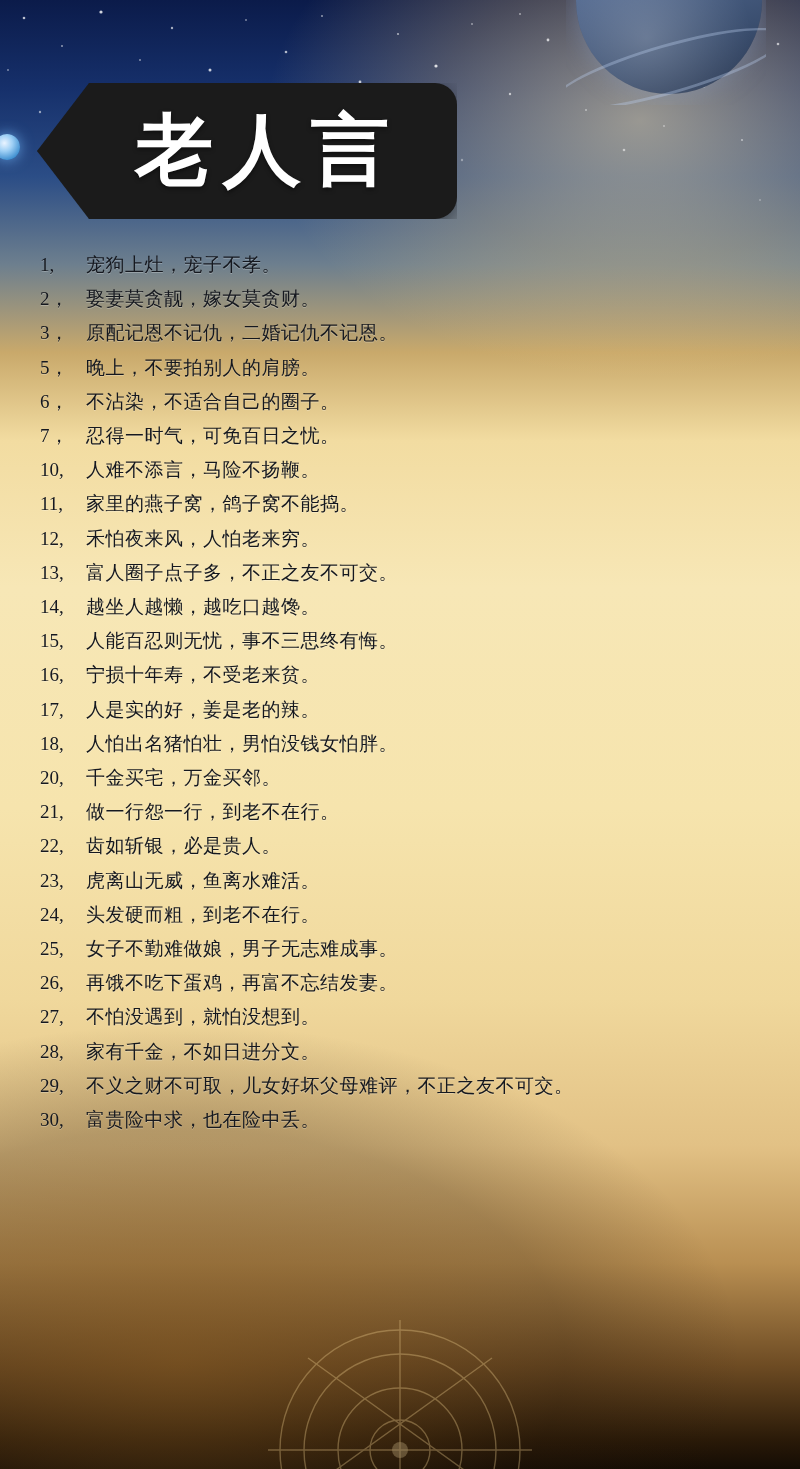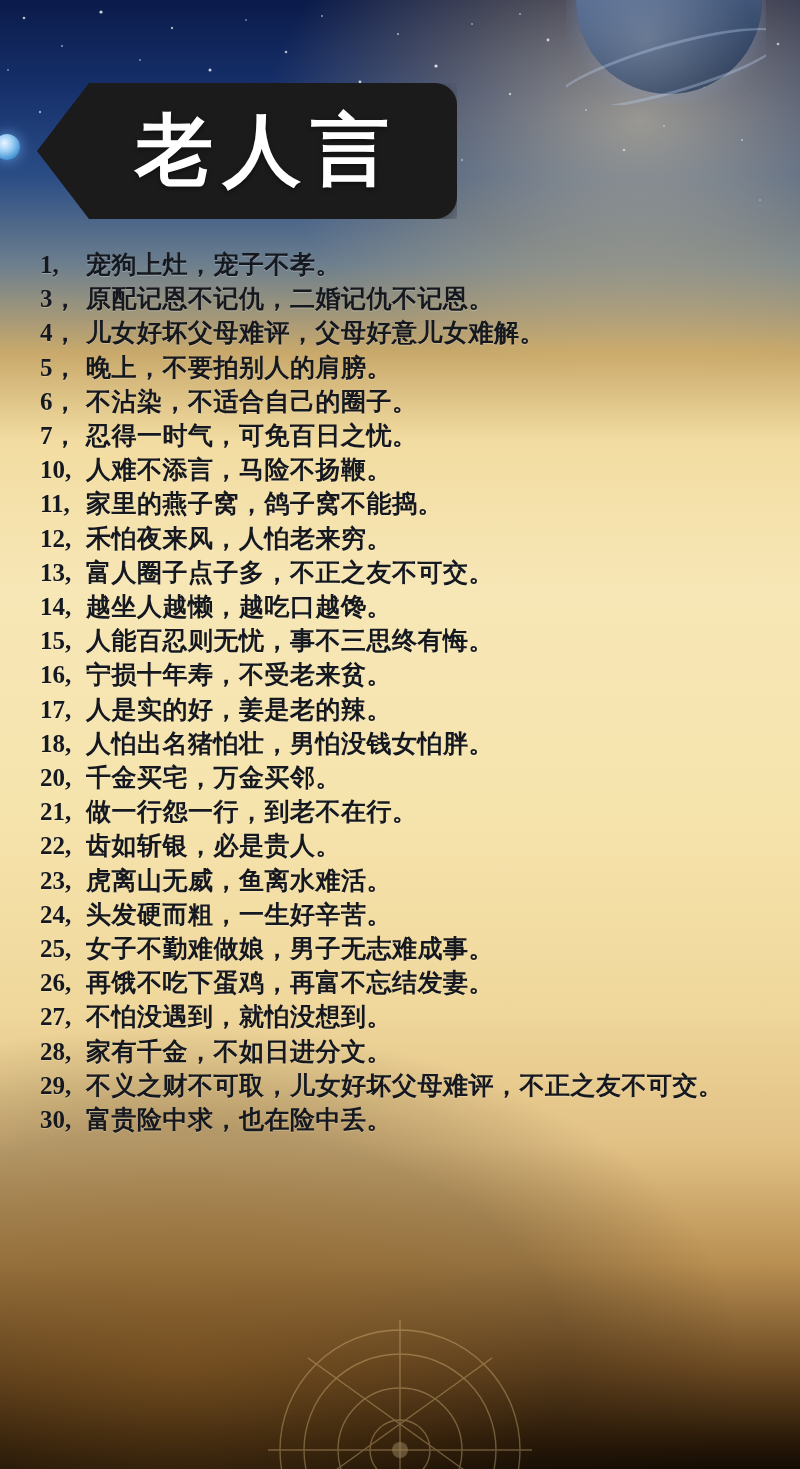--- a/index.html
+++ b/index.html
@@ -128,25 +128,25 @@
 
   
   .list {
     position: absolute;
     left: 40px;
     top: 248px;
     width: 726px;
   }
   .line {
     color: #15181f;
-    font-size: 25px;
+    font-size: 19px;
     line-height: 34.2px;
     white-space: nowrap;
     font-family: "Liberation Serif", "DejaVu Serif", serif;
-    font-weight: 700;
+    font-weight: 400;
     text-shadow: 0 1px 0 rgba(255,255,255,0.25);
   }
   .line .num {
     display: inline-block;
     min-width: 46px;
     letter-spacing: 0px;
   }
   .line .txt {
     letter-spacing: 0.5px;
   }
@@ -215,39 +215,39 @@
     </g>
     <circle cx="172" cy="150" r="8" fill="#f3dca6" opacity="0.5"></circle>
   </svg>
 
   <div class="title-banner">
     <div class="title-text">老人言</div>
   </div>
 
   <div class="list">
     <div class="line"><span class="num">1,</span><span class="txt">宠狗上灶，宠子不孝。</span></div>
+    <div class="line"><span class="num">2，</span><span class="txt">娶妻莫贪靓，嫁女莫贪财。</span></div>
     <div class="line"><span class="num">3，</span><span class="txt">原配记恩不记仇，二婚记仇不记恩。</span></div>
-    <div class="line"><span class="num">4，</span><span class="txt">儿女好坏父母难评，父母好意儿女难解。</span></div>
     <div class="line"><span class="num">5，</span><span class="txt">晚上，不要拍别人的肩膀。</span></div>
     <div class="line"><span class="num">6，</span><span class="txt">不沾染，不适合自己的圈子。</span></div>
     <div class="line"><span class="num">7，</span><span class="txt">忍得一时气，可免百日之忧。</span></div>
     <div class="line"><span class="num">10,</span><span class="txt">人难不添言，马险不扬鞭。</span></div>
     <div class="line"><span class="num">11,</span><span class="txt">家里的燕子窝，鸽子窝不能捣。</span></div>
     <div class="line"><span class="num">12,</span><span class="txt">禾怕夜来风，人怕老来穷。</span></div>
     <div class="line"><span class="num">13,</span><span class="txt">富人圈子点子多，不正之友不可交。</span></div>
     <div class="line"><span class="num">14,</span><span class="txt">越坐人越懒，越吃口越馋。</span></div>
     <div class="line"><span class="num">15,</span><span class="txt">人能百忍则无忧，事不三思终有悔。</span></div>
     <div class="line"><span class="num">16,</span><span class="txt">宁损十年寿，不受老来贫。</span></div>
     <div class="line"><span class="num">17,</span><span class="txt">人是实的好，姜是老的辣。</span></div>
     <div class="line"><span class="num">18,</span><span class="txt">人怕出名猪怕壮，男怕没钱女怕胖。</span></div>
     <div class="line"><span class="num">20,</span><span class="txt">千金买宅，万金买邻。</span></div>
     <div class="line"><span class="num">21,</span><span class="txt">做一行怨一行，到老不在行。</span></div>
     <div class="line"><span class="num">22,</span><span class="txt">齿如斩银，必是贵人。</span></div>
     <div class="line"><span class="num">23,</span><span class="txt">虎离山无威，鱼离水难活。</span></div>
-    <div class="line"><span class="num">24,</span><span class="txt">头发硬而粗，一生好辛苦。</span></div>
+    <div class="line"><span class="num">24,</span><span class="txt">头发硬而粗，到老不在行。</span></div>
     <div class="line"><span class="num">25,</span><span class="txt">女子不勤难做娘，男子无志难成事。</span></div>
     <div class="line"><span class="num">26,</span><span class="txt">再饿不吃下蛋鸡，再富不忘结发妻。</span></div>
     <div class="line"><span class="num">27,</span><span class="txt">不怕没遇到，就怕没想到。</span></div>
     <div class="line"><span class="num">28,</span><span class="txt">家有千金，不如日进分文。</span></div>
     <div class="line"><span class="num">29,</span><span class="txt">不义之财不可取，儿女好坏父母难评，不正之友不可交。</span></div>
     <div class="line"><span class="num">30,</span><span class="txt">富贵险中求，也在险中丢。</span></div>
   </div>
 
 </div>
 

